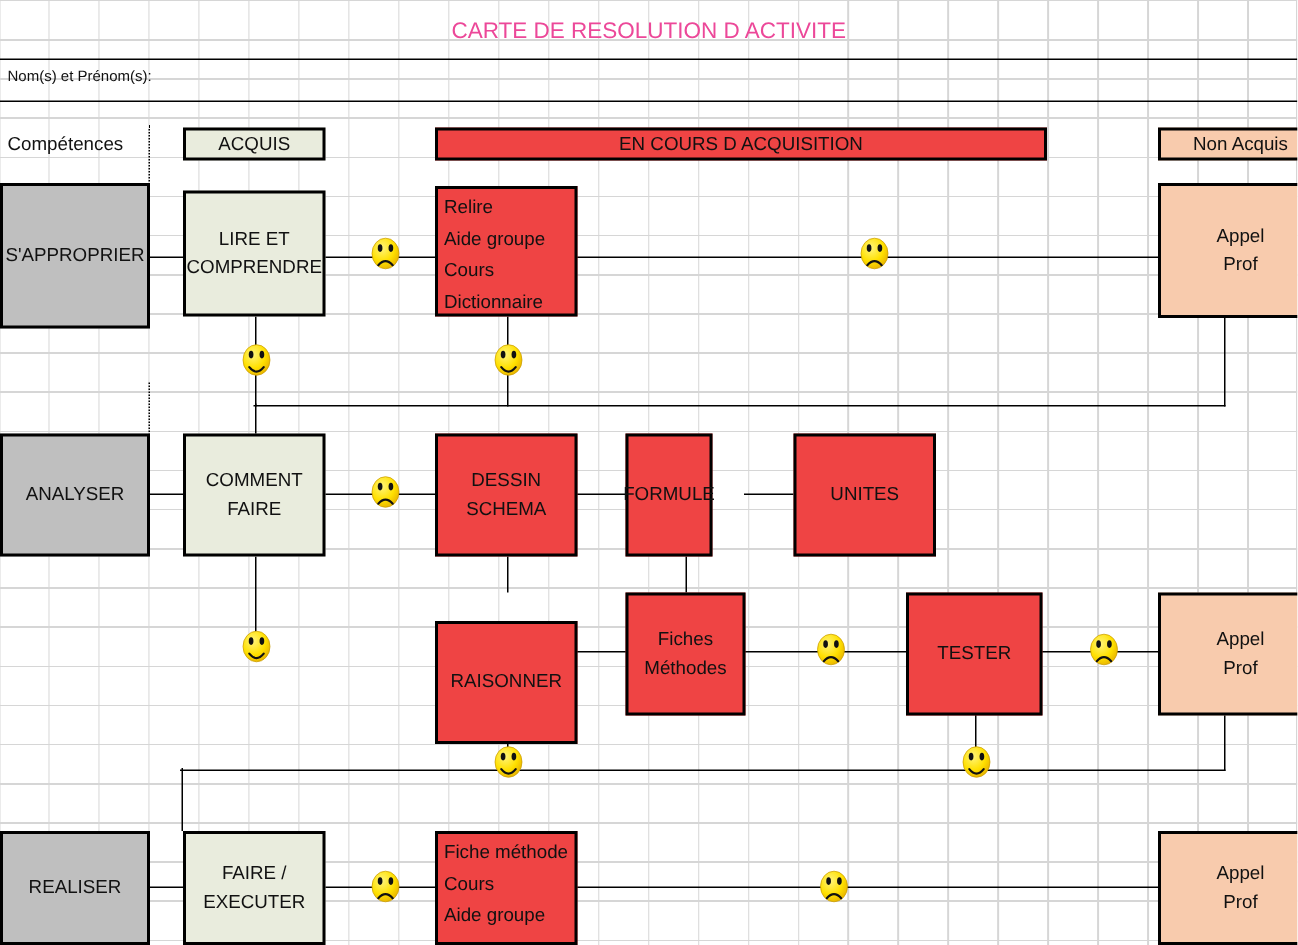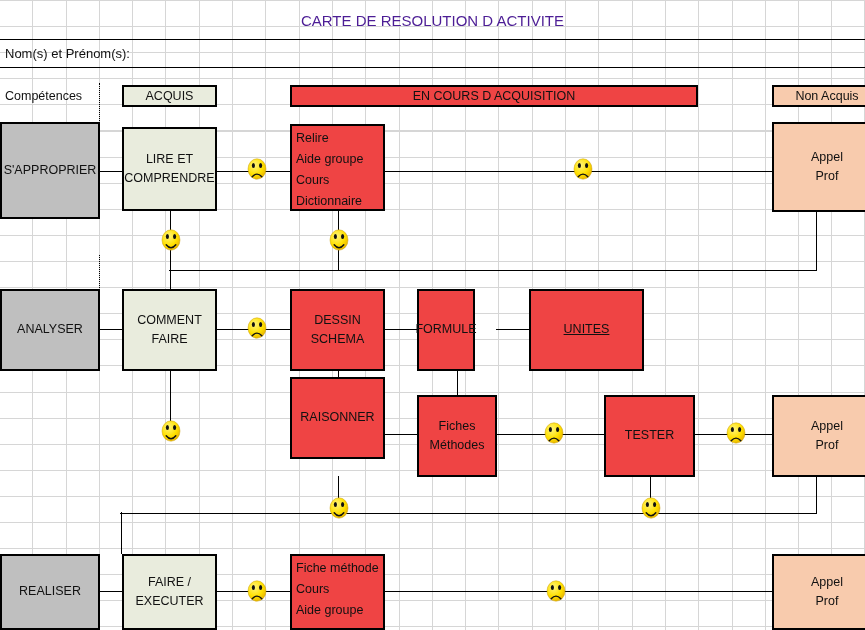--- a/index.html
+++ b/index.html
@@ -53,24 +53,24 @@
 
   
   .hdrbar{
     position:absolute;border:2px solid #000;box-sizing:border-box;
     display:flex;align-items:center;justify-content:center;
     font-size:12.5px;color:#111;z-index:6;
   }
 
   
   .celltext{
-    position:absolute;font-size:13px;color:#111;z-index:5;white-space:nowrap;
+    position:absolute;font-size:10px;color:#111;z-index:5;white-space:nowrap;
   }
   #title{
-    position:absolute;width:865px;text-align:center;font-size:15px;color:#4c1d95;z-index:5;
+    position:absolute;width:865px;text-align:center;font-size:15px;color:#ec4899;z-index:5;
   }
 
   
   .h{position:absolute;height:0;border-top:1.5px solid #000;z-index:3;}
   .v{position:absolute;width:0;border-left:1.5px solid #000;z-index:3;}
 
   
   .smiley{position:absolute;width:30px;height:32px;z-index:8;}
   .smiley svg{display:block;width:100%;height:100%;}
 </style>
@@ -166,35 +166,35 @@
     <div class="inner">
       <div>DESSIN</div>
       <div>SCHEMA</div>
     </div>
   </div>
 
   <div class="box yellow" style="left:417px;top:289px;width:58px;height:82px;">
     <span>FORMULE</span>
   </div>
 
-  <div class="box yellow" style="left:529px;top:289px;width:115px;height:82px;text-decoration:underline;">
+  <div class="box yellow" style="left:529px;top:289px;width:95px;height:82px;">
     <span>UNITES</span>
   </div>
 
   <div class="h" style="left:384px;top:434px;width:34px;"></div>
   <div class="h" style="left:496px;top:434px;width:108px;"></div>
   <div class="h" style="left:694px;top:434px;width:80px;"></div>
 
   <div class="v" style="left:338px;top:476px;height:38px;"></div>
   <div class="v" style="left:650px;top:476px;height:38px;"></div>
   <div class="v" style="left:816px;top:476px;height:38px;"></div>
   <div class="h" style="left:120px;top:513px;width:697px;"></div>
   <div class="v" style="left:121px;top:512px;height:42px;"></div>
 
-  <div class="box yellow" style="left:290px;top:377px;width:95px;height:82px;">
+  <div class="box yellow" style="left:290px;top:414px;width:95px;height:82px;">
     <span>RAISONNER</span>
   </div>
 
   <div class="box yellow" style="left:417px;top:395px;width:80px;height:82px;">
     <div class="inner">
       <div>Fiches</div>
       <div>Méthodes</div>
     </div>
   </div>
 

